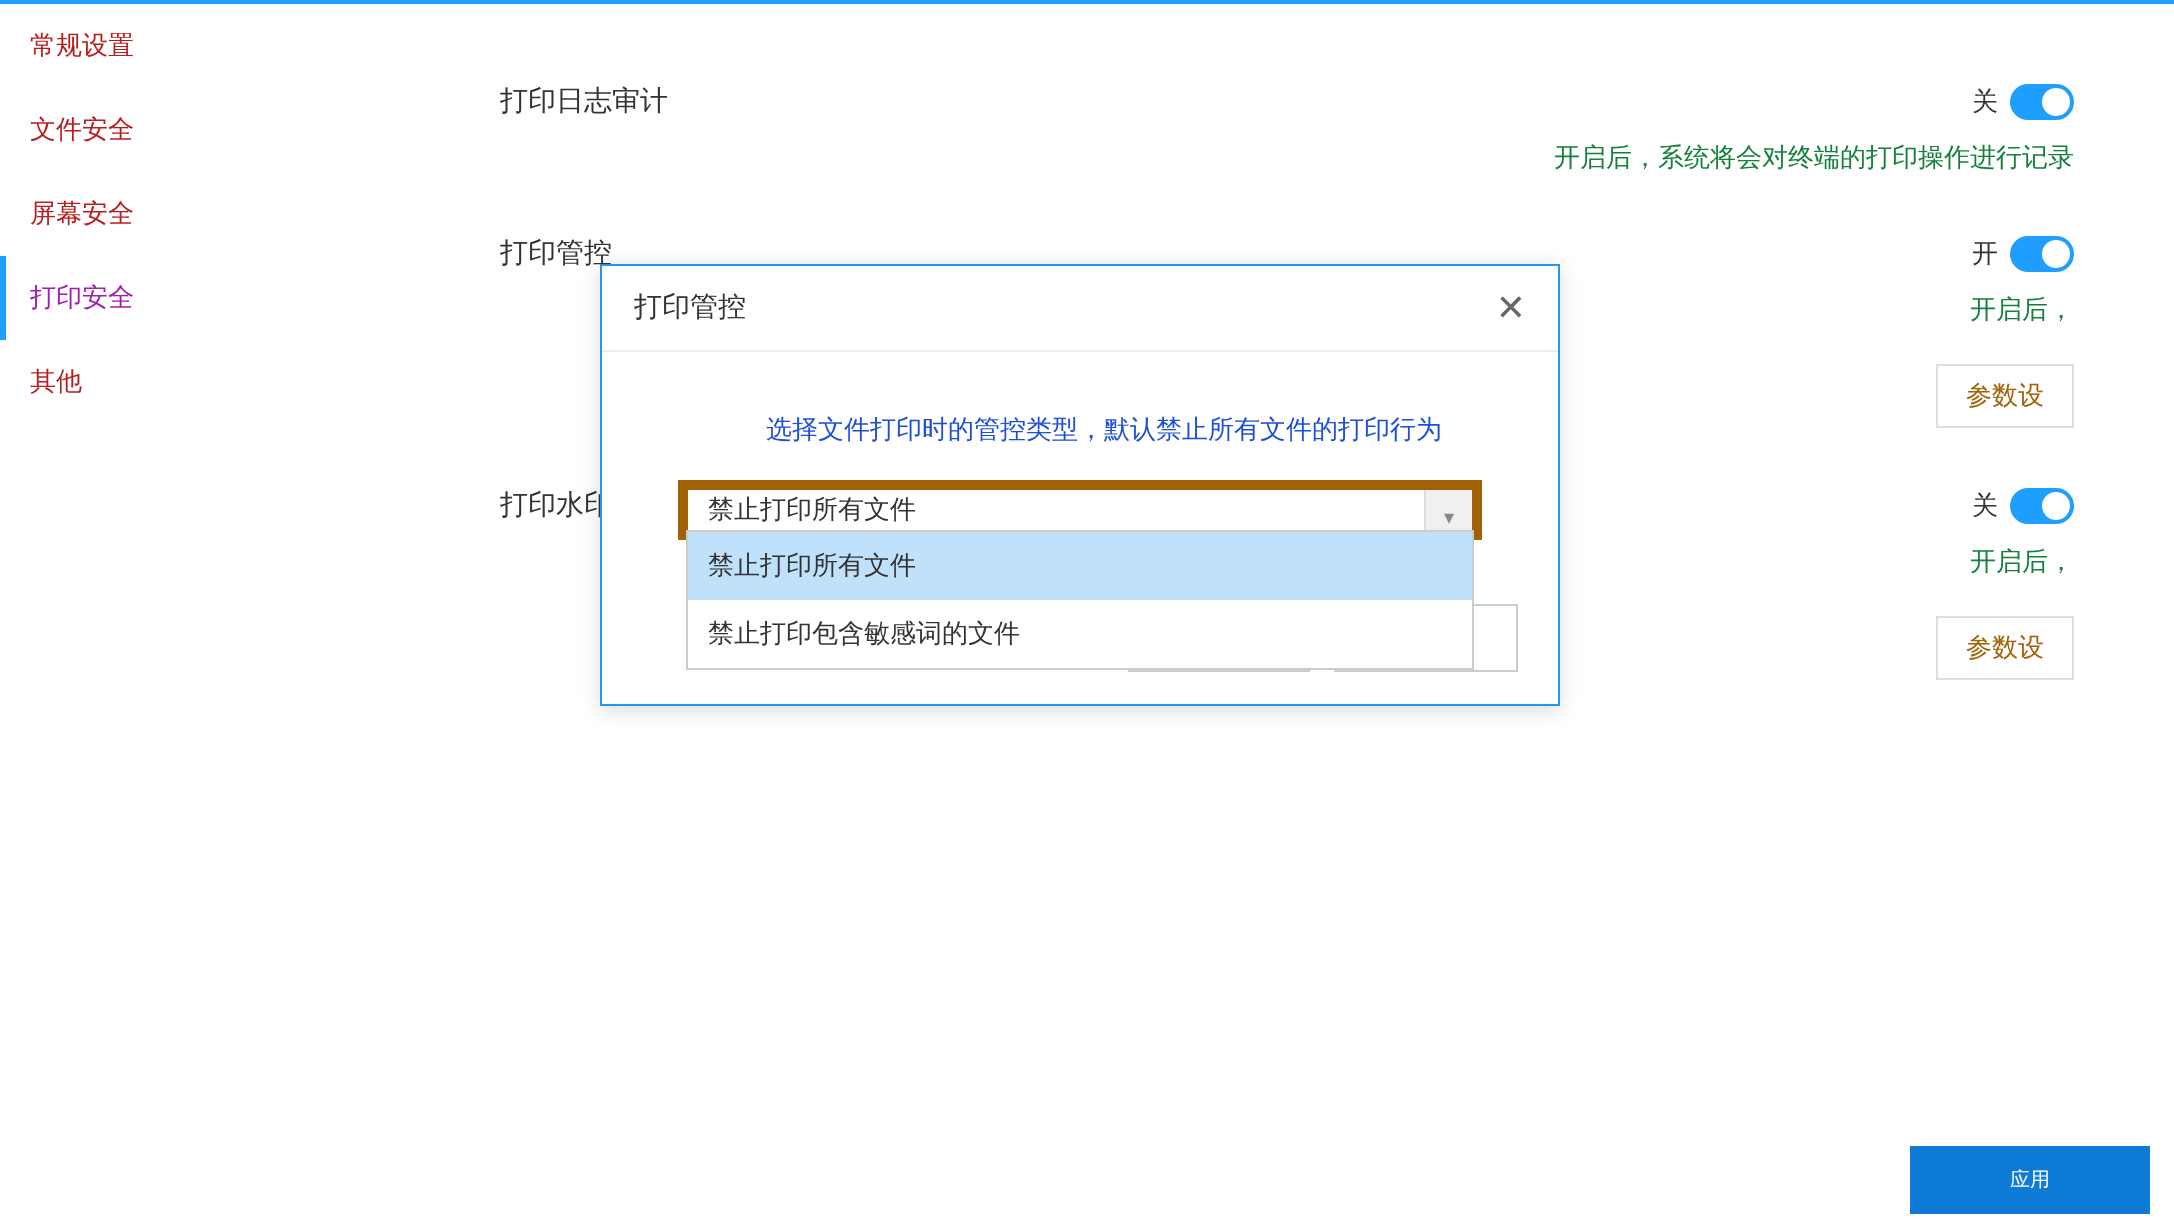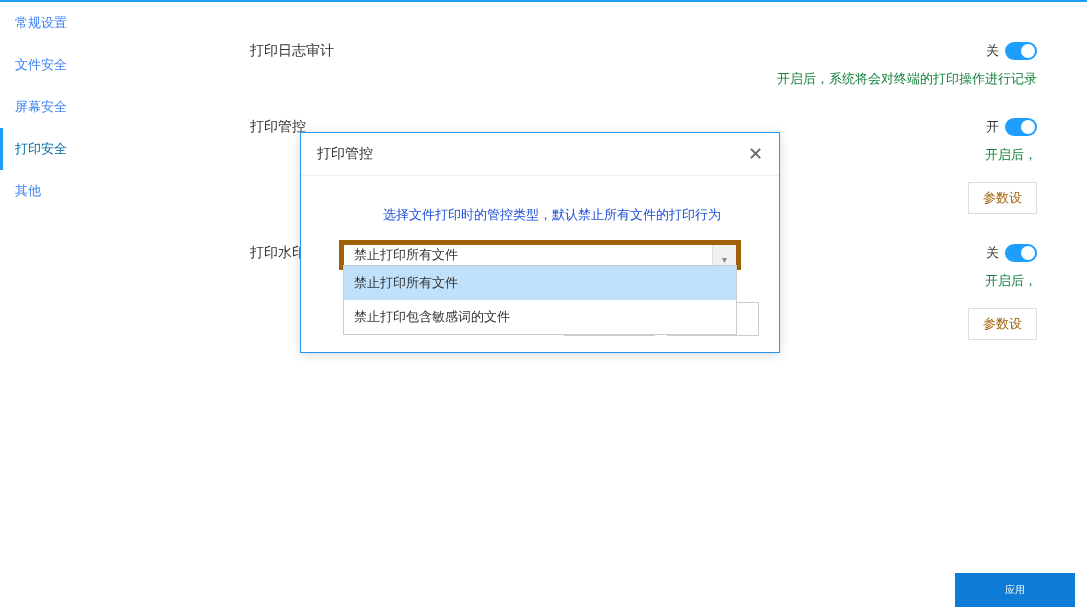--- a/index.html
+++ b/index.html
@@ -1,20 +1,20 @@
 <!DOCTYPE html>
 <html><head>
   <meta charset="utf-8">
   <style>
     * { margin: 0; padding: 0; box-sizing: border-box; font-family: "Microsoft YaHei", "PingFang SC", sans-serif; }
     body { width: 1087px; height: 613px; background: #fff; position: relative; overflow: hidden; }
     .top-border { position: absolute; top: 0; left: 0; right: 0; height: 2px; background: #1e9fff; }
     .sidebar { position: absolute; top: 2px; left: 0; width: 200px; height: 565px; background: #fff; }
-    .sidebar-item { padding: 12px 15px; font-size: 13px; color: #3b82f6; cursor: pointer; }
-    .sidebar-item.active { color: #0369a1; border-left: 3px solid #1e9fff; padding-left: 12px; }
+    .sidebar-item { padding: 12px 15px; font-size: 13px; color: #b91c1c; cursor: pointer; }
+    .sidebar-item.active { color: #a21caf; border-left: 3px solid #1e9fff; padding-left: 12px; }
     .main { position: absolute; top: 2px; left: 200px; right: 0; bottom: 46px; padding: 40px 50px; text-align: right; }
     .section { margin-bottom: 30px; }
     .section-header { display: flex; justify-content: space-between; align-items: center; margin-bottom: 10px; }
     .section-title { font-size: 14px; color: #333; }
     .section-desc { font-size: 13px; color: #15803d; margin-bottom: 12px; }
     .checkbox-row { display: flex; align-items: center; gap: 6px; margin-top: 8px; font-size: 13px; color: #888; }
     .checkbox { width: 14px; height: 14px; border: 1px solid #ccc; display: inline-block; }
     .param-btn { display: inline-block; border: 1px solid #ddd; padding: 6px 14px; font-size: 13px; color: #a16207; background: #fff; cursor: pointer; margin-top: 6px; }
     .toggle-wrap { display: flex; align-items: center; gap: 6px; font-size: 13px; color: #333; }
     .toggle { position: relative; width: 32px; height: 18px; background: #1e9fff; border-radius: 10px; display: inline-block; }

